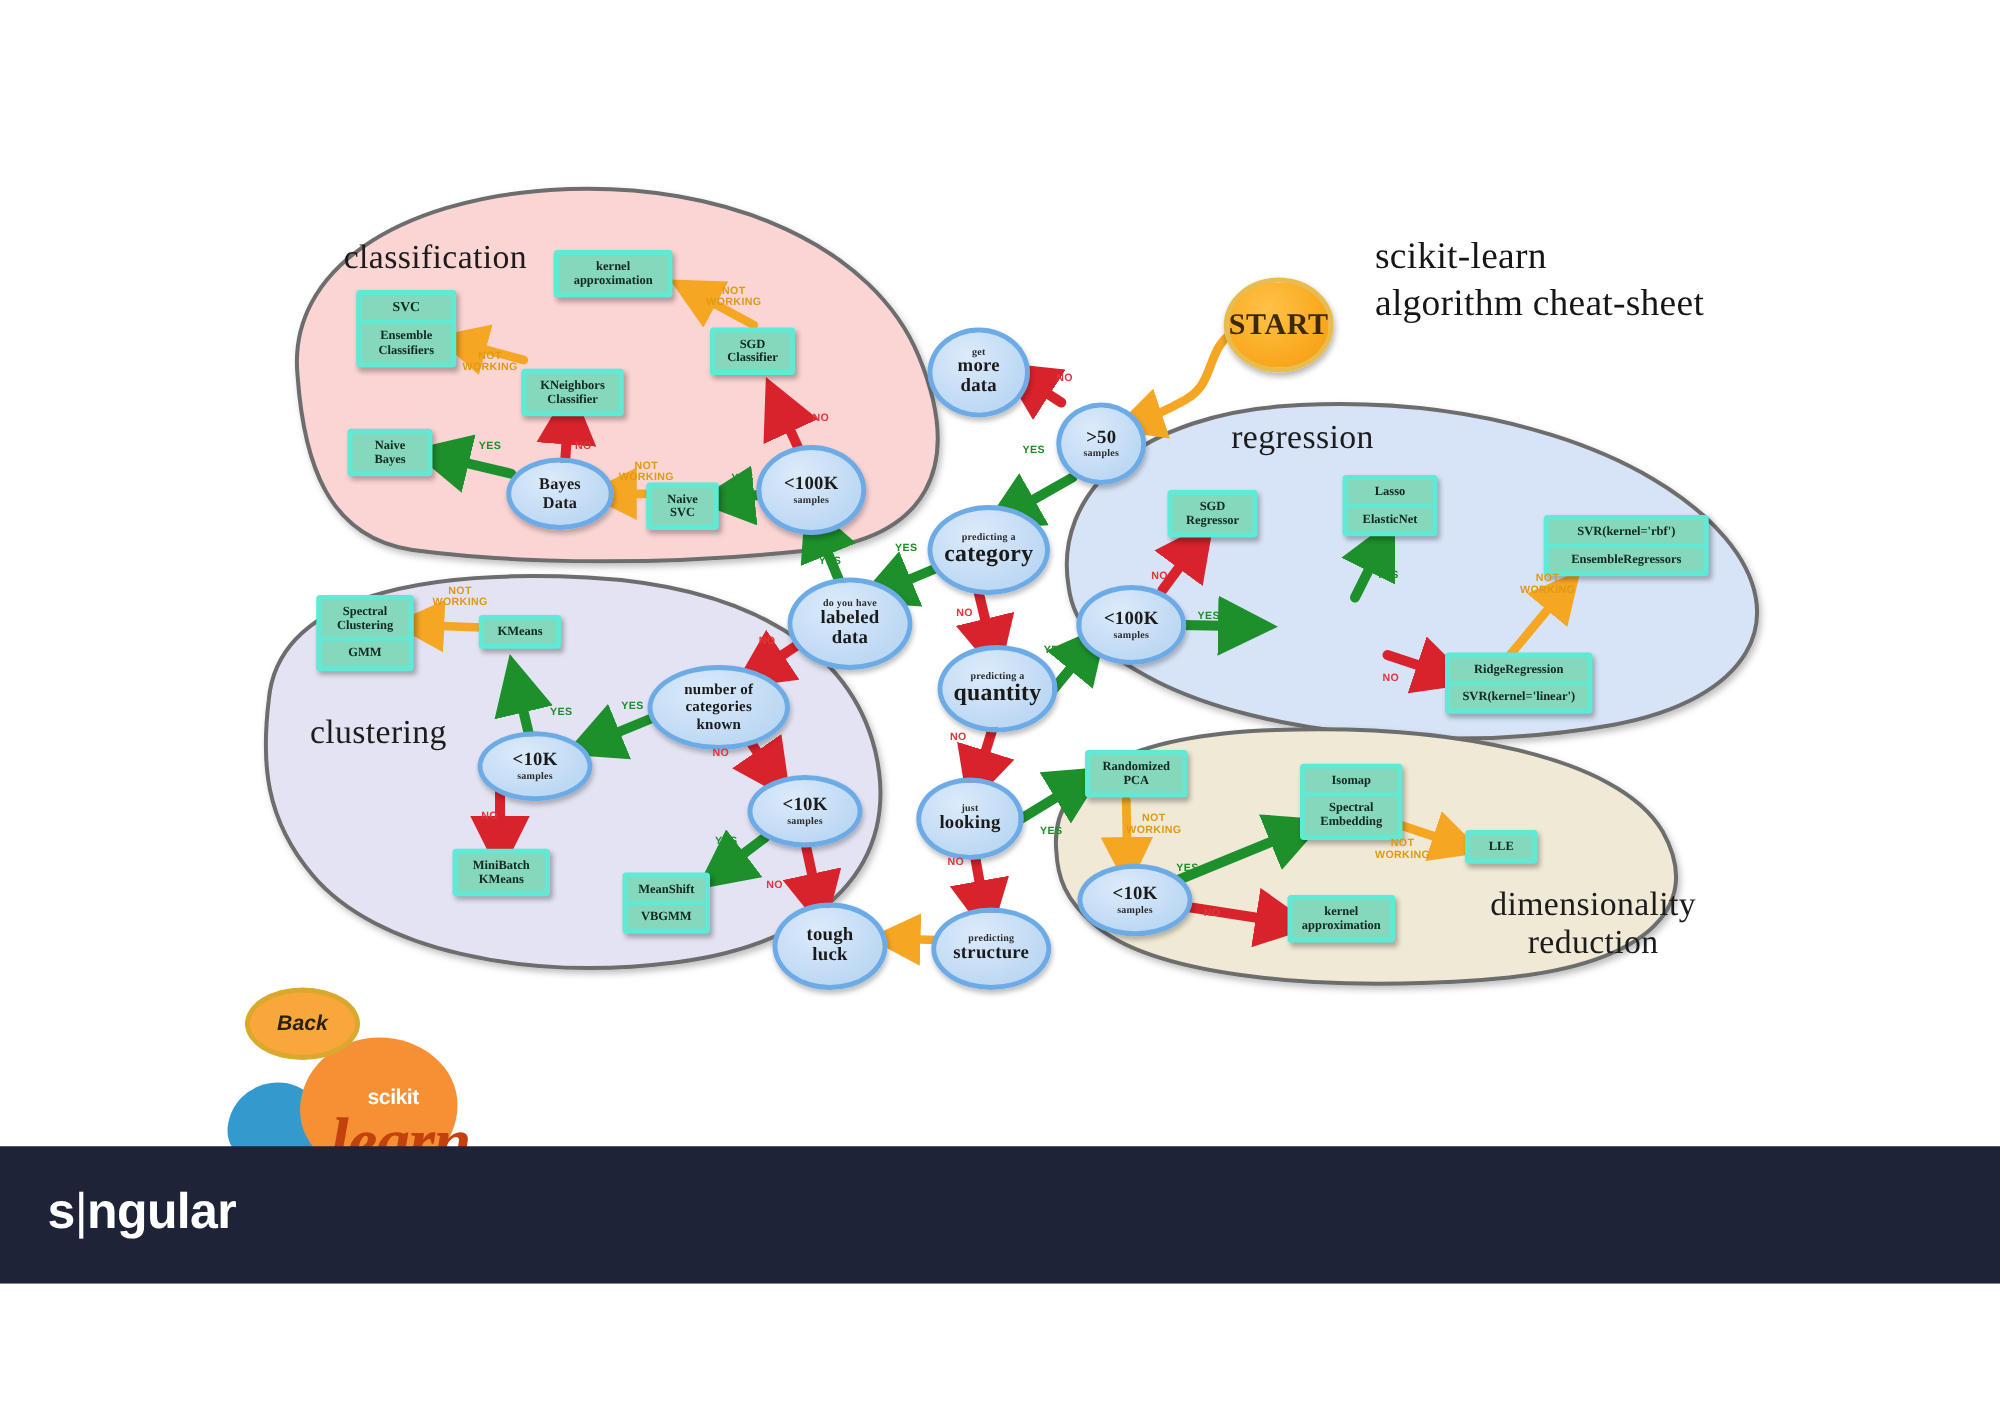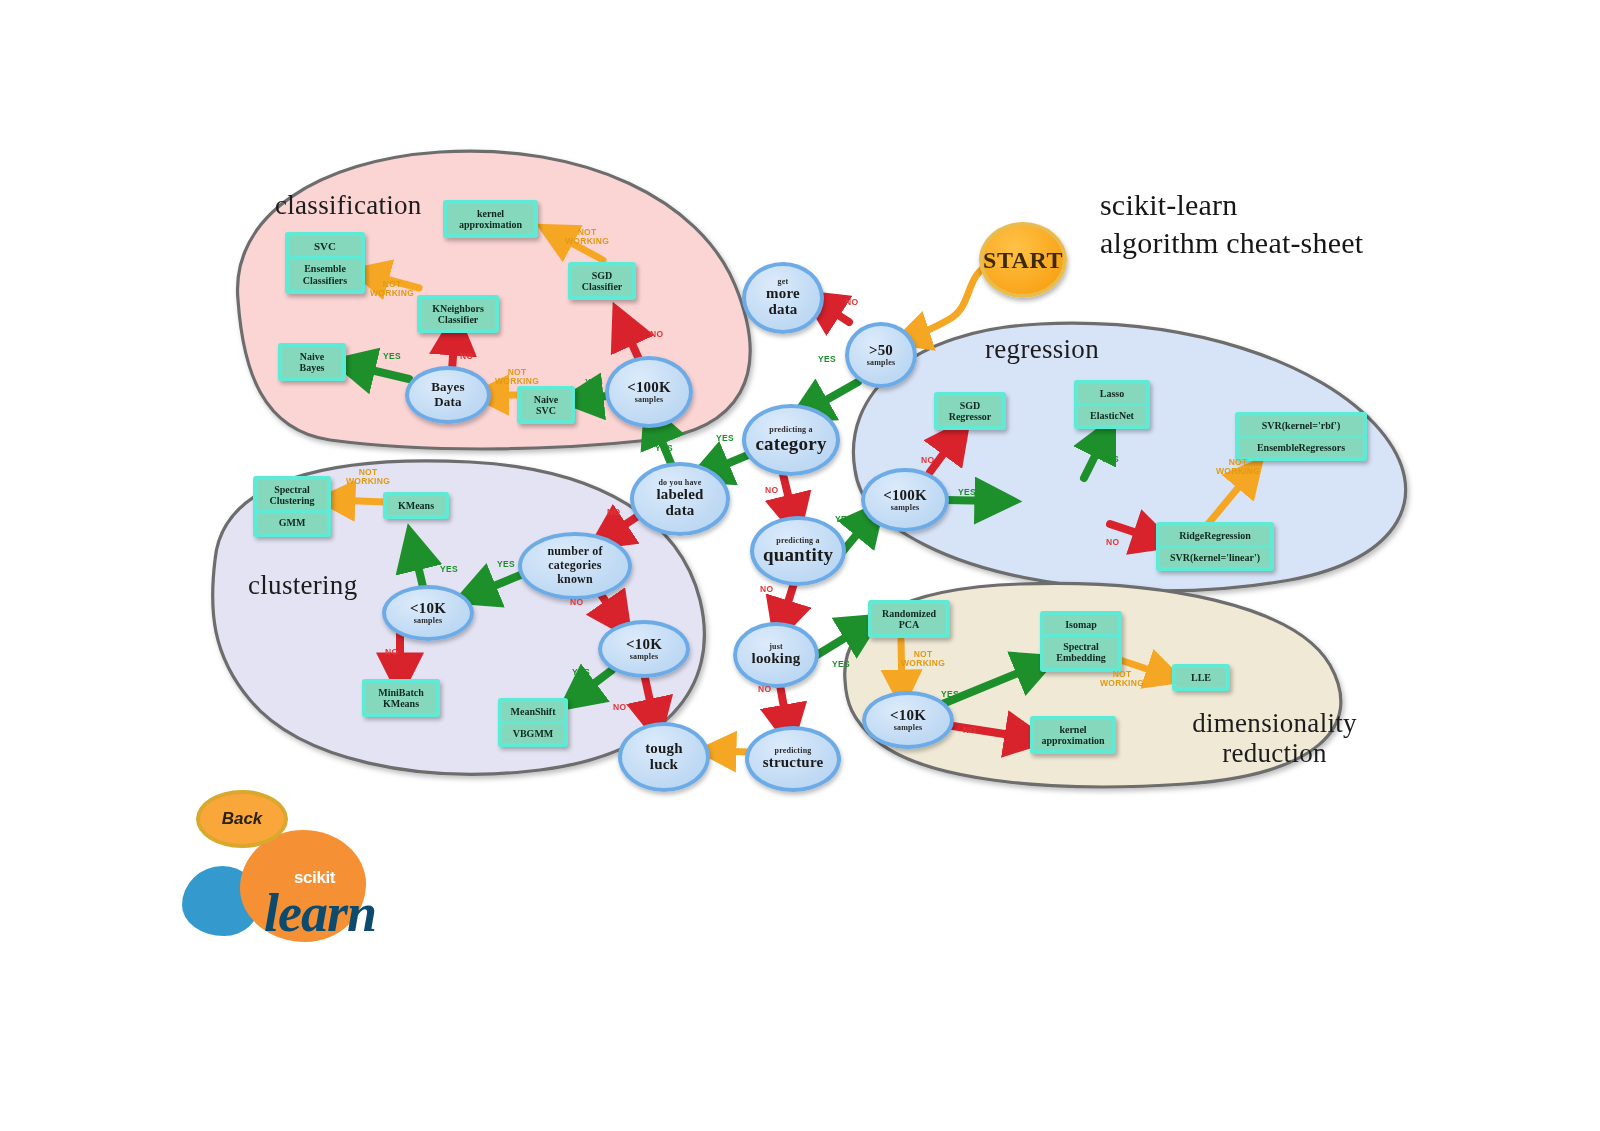--- a/index.html
+++ b/index.html
@@ -80,21 +80,21 @@
   .logo .orangeblob{position:absolute;width:126px;height:112px;background:#f69035;
     border-radius:50% 50% 48% 52% / 52% 48% 52% 48%;left:58px;top:22px;}
   .logo .backpill{position:absolute;left:14px;top:-18px;width:84px;height:50px;
     background:#f9a73b;border:4px solid #d9a82c;border-radius:50%;
     display:flex;align-items:center;justify-content:center;
     font-family:"Liberation Sans",sans-serif;font-style:italic;font-weight:700;
     font-size:17px;color:#2b2112;}
   .logo .sk{position:absolute;left:112px;top:60px;color:#ffffff;
     font-family:"Liberation Sans",sans-serif;font-weight:700;font-size:17px;
     letter-spacing:-.4px;}
-  .logo .lrn{position:absolute;left:82px;top:74px;color:#0c4a6e;
+  .logo .lrn{position:absolute;left:82px;top:74px;color:#c2410c;
     font-family:"Liberation Serif",serif;font-style:italic;font-weight:700;
     font-size:54px;letter-spacing:-1px;}
 
   
   .footer{position:absolute;left:0;top:917px;width:1600px;height:110px;background:#1f2338;}
   .footer .brand{position:absolute;left:38px;top:30px;color:#ffffff;
     font-family:"Liberation Sans",sans-serif;font-weight:700;font-size:40px;letter-spacing:-.5px;}
   .footer .brand .bar{font-weight:300;}
   .whitebottom{position:absolute;left:0;top:1027px;width:1600px;height:104px;background:#ffffff;}
 </style>
@@ -458,15 +458,18 @@
   <div class="logo" style="left:182px;top:808px;width:270px;height:110px;">
     <div class="blueblob"></div>
     <div class="orangeblob"></div>
     <div class="backpill">
       <span>Back</span>
     </div>
     <div class="lrn">learn</div>
     <div class="sk">scikit</div>
   </div>
 
+  <div class="footer">
+    <div class="brand"><span>s</span><span class="bar">|</span><span>ngular</span></div>
+  </div>
   <div class="whitebottom"></div>
 
 </div>
 
 </body></html>

